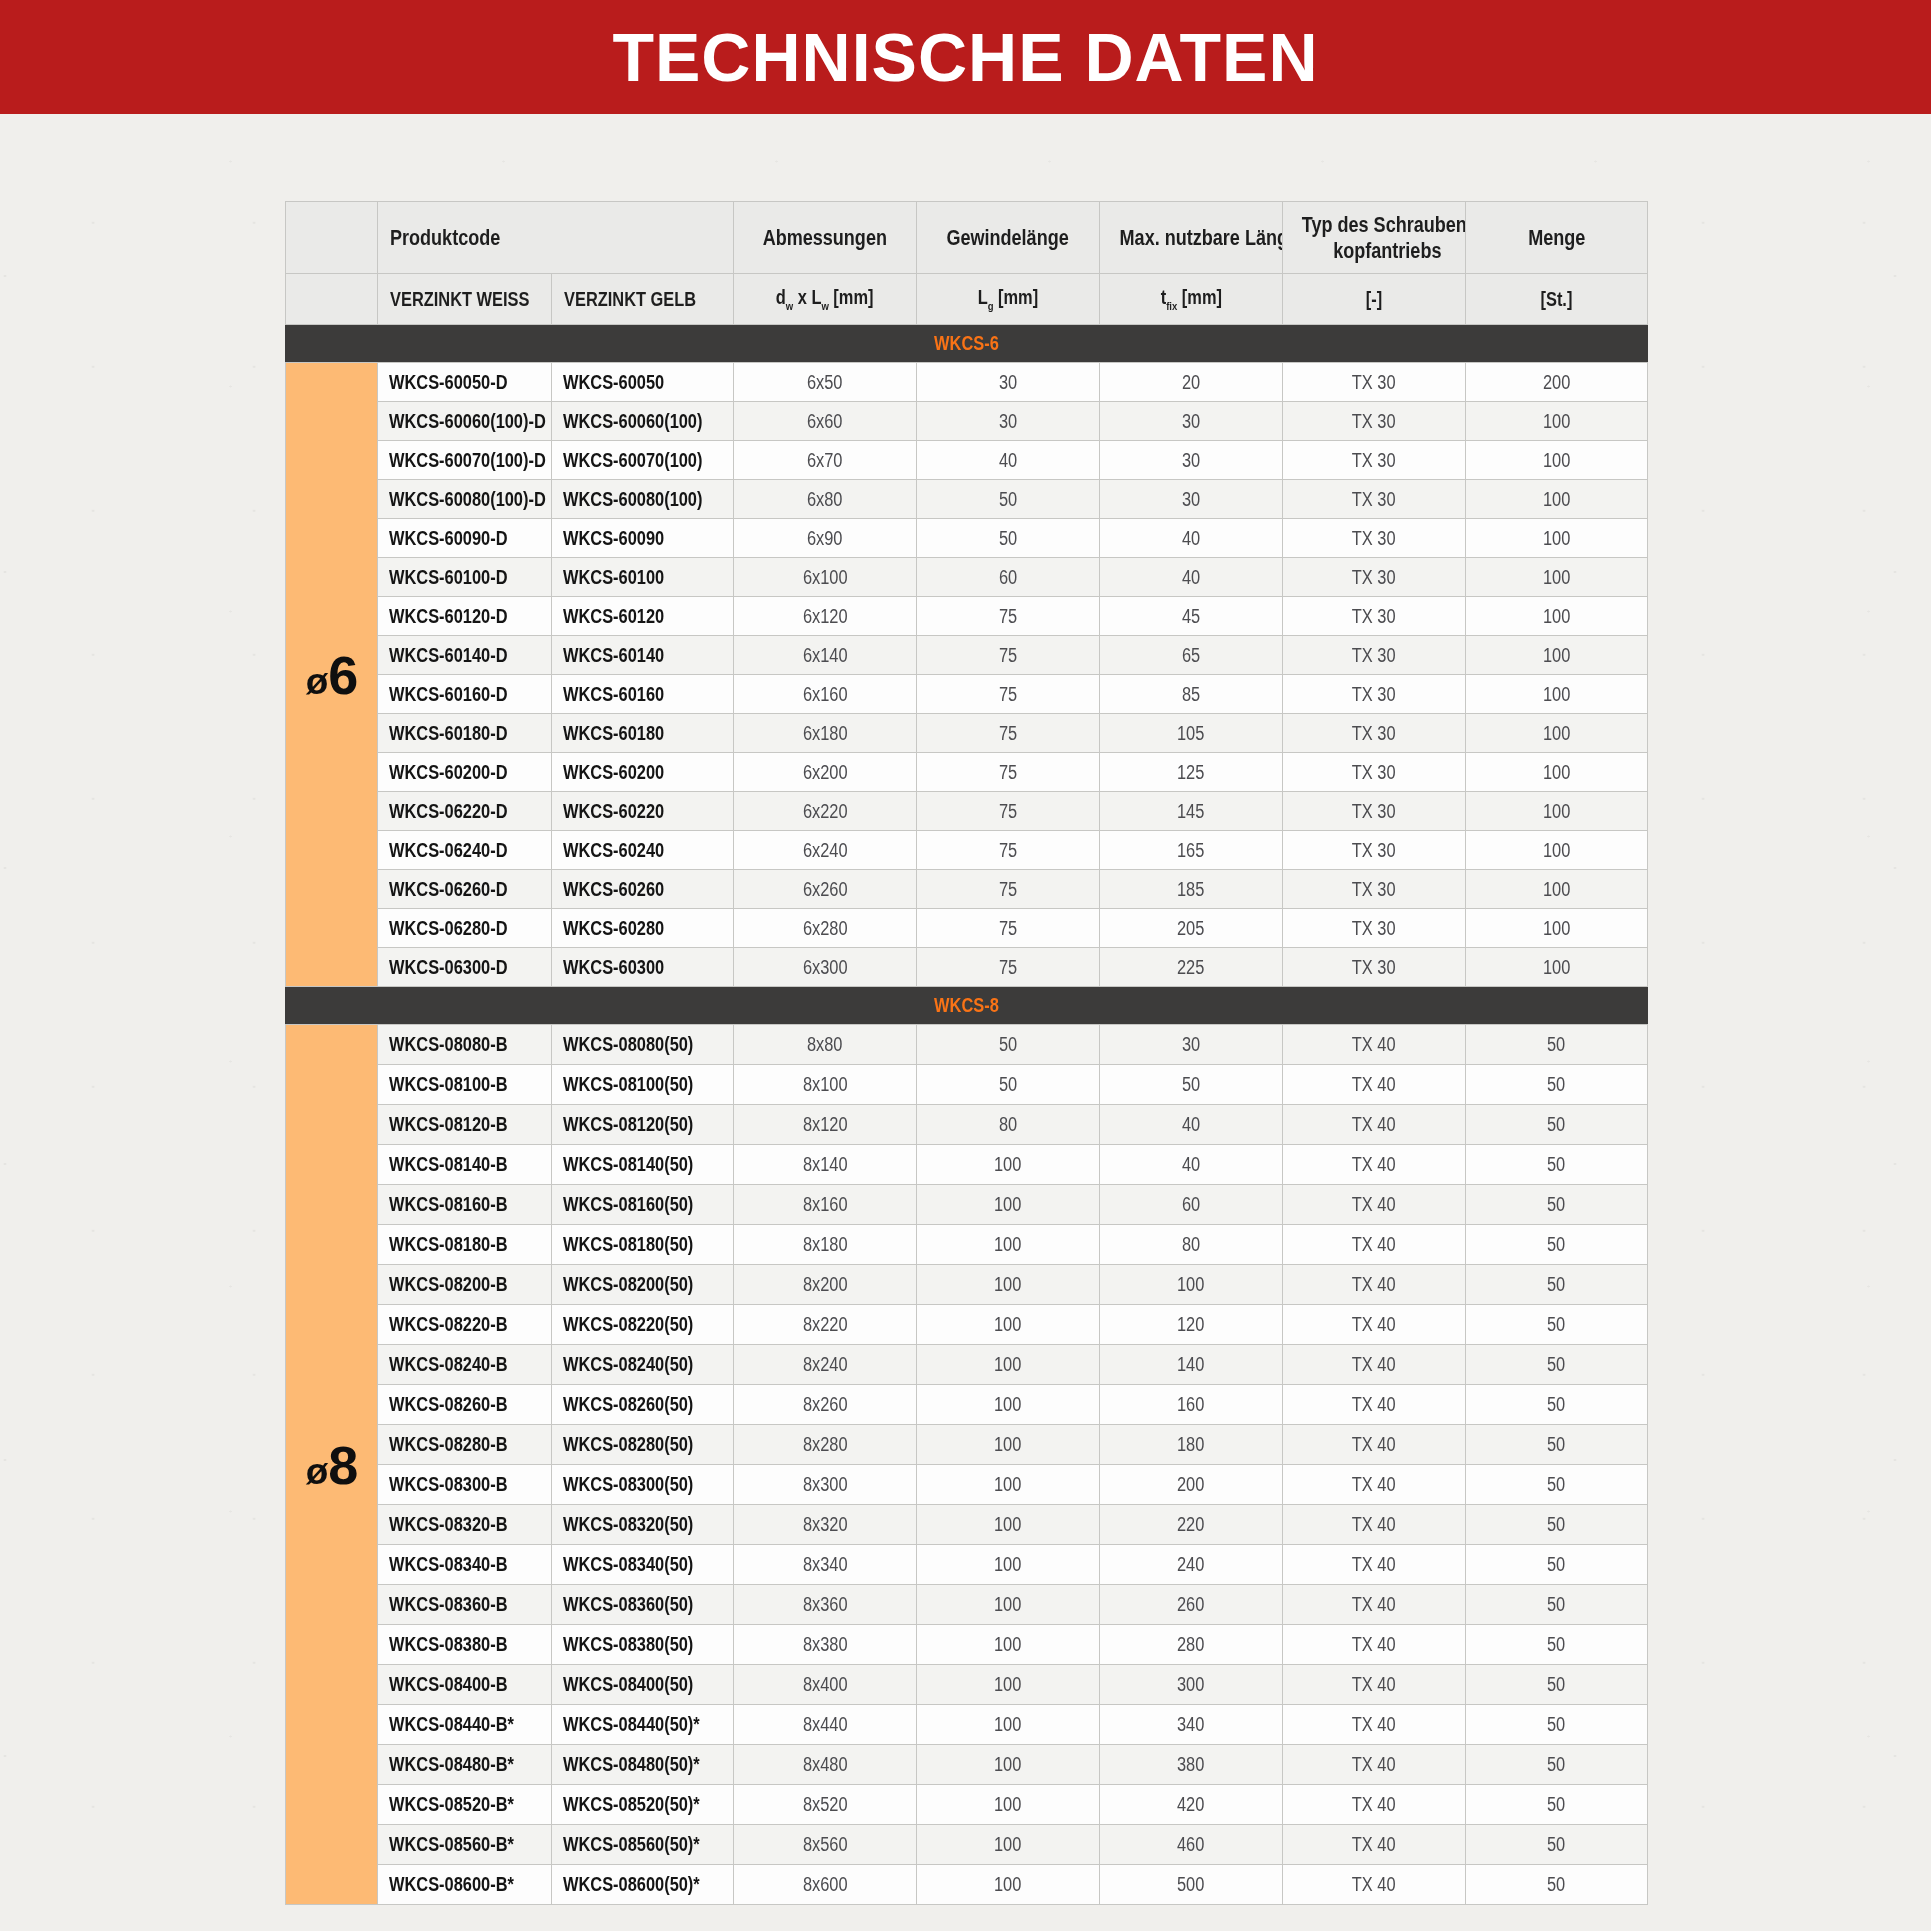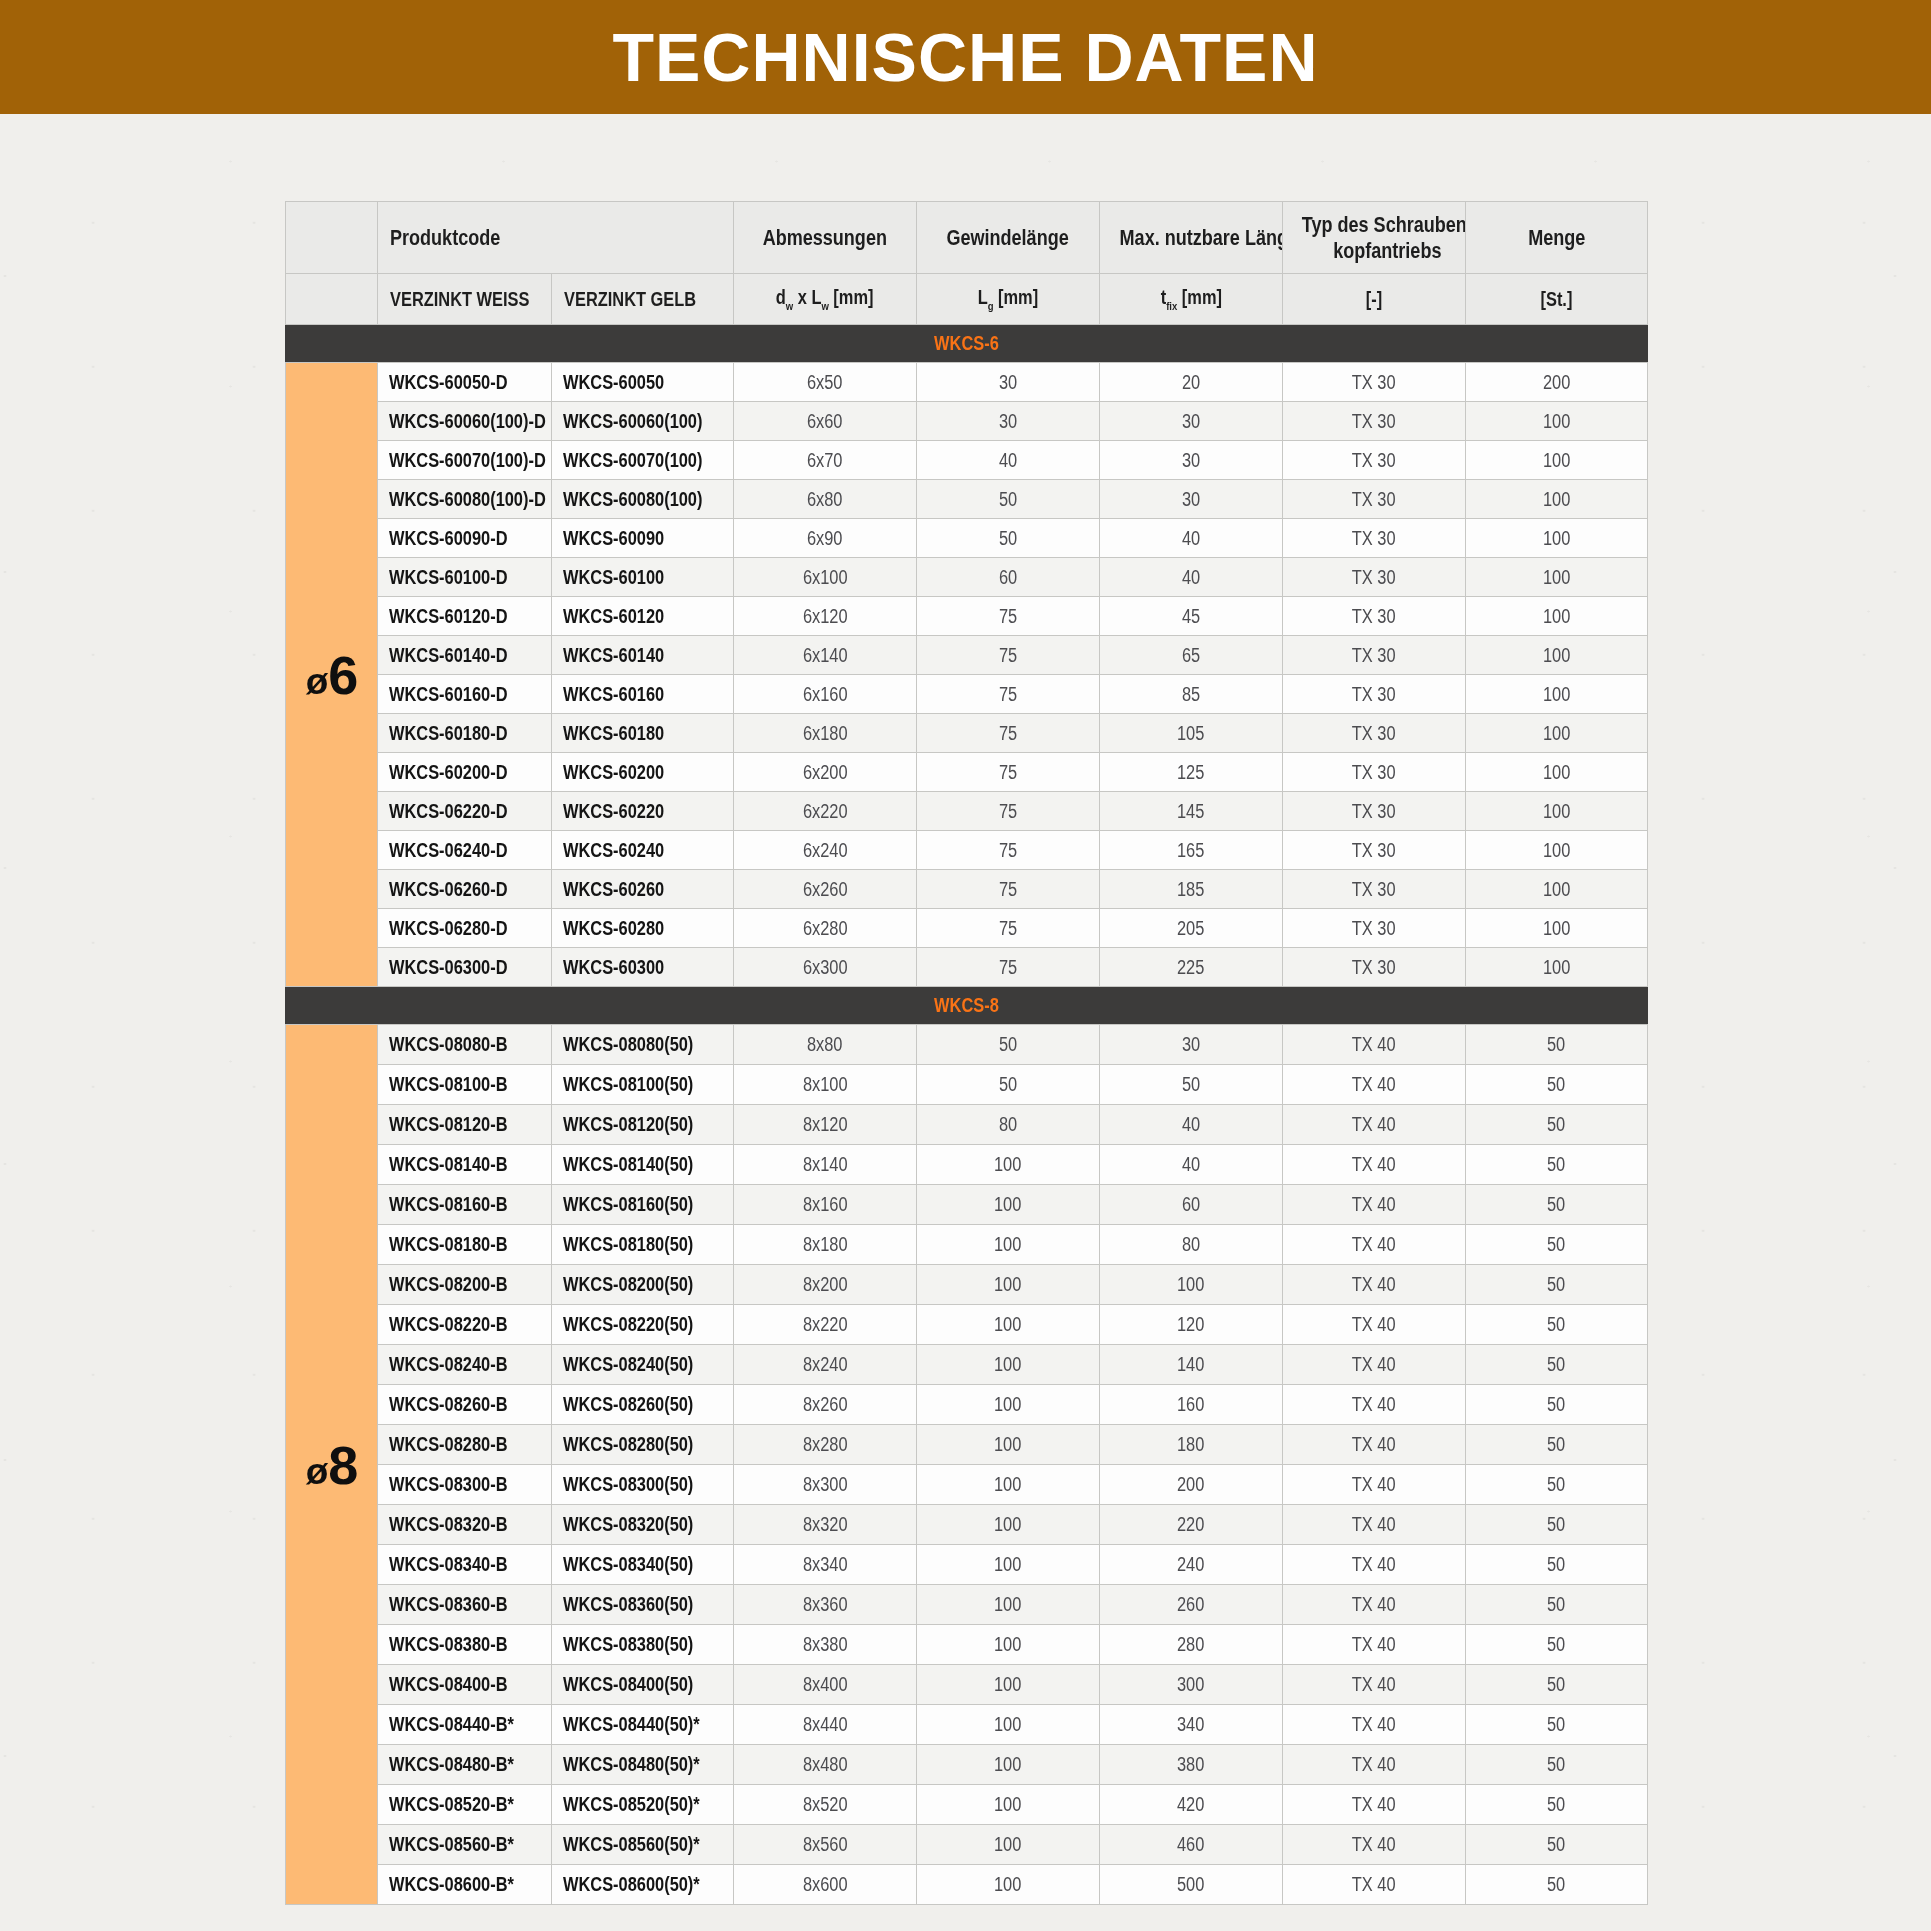--- a/index.html
+++ b/index.html
@@ -12,21 +12,21 @@
     content:'';position:absolute;inset:0;pointer-events:none;
     background-image:
       radial-gradient(rgba(60,60,55,0.07) 1px, transparent 1.4px),
       radial-gradient(rgba(60,60,55,0.05) 1px, transparent 1.5px),
       radial-gradient(rgba(60,60,55,0.06) 1.2px, transparent 1.8px);
     background-size:161px 144px, 273px 225px, 378px 296px;
     background-position:12.6px 6.8px, 94px 49px, 194px 128px;
   }
   .banner{
     position:absolute;top:0;left:0;width:1931px;height:114px;
-    background:#a16207;display:flex;align-items:center;justify-content:center;z-index:2;
+    background:#b91c1c;display:flex;align-items:center;justify-content:center;z-index:2;
   }
   .banner-title{color:#ffffff;font-size:68px;font-weight:bold;letter-spacing:1px;}
 
   .cond{display:inline-block;transform:scaleX(0.82);transform-origin:center center;white-space:nowrap;}
   .condl{transform-origin:left center;}
 
   .table-wrap{position:absolute;left:285px;top:201px;width:1363px;z-index:1;}
   table{border-collapse:collapse;table-layout:fixed;width:1363px;background:#fdfdfd;border:1px solid #b5b5b2;}
   th,td{border:1px solid #c7c7c4;overflow:hidden;padding:0;}
   thead th{background:#eaeae8;color:#1e1e1e;font-weight:bold;text-align:center;vertical-align:middle;}

